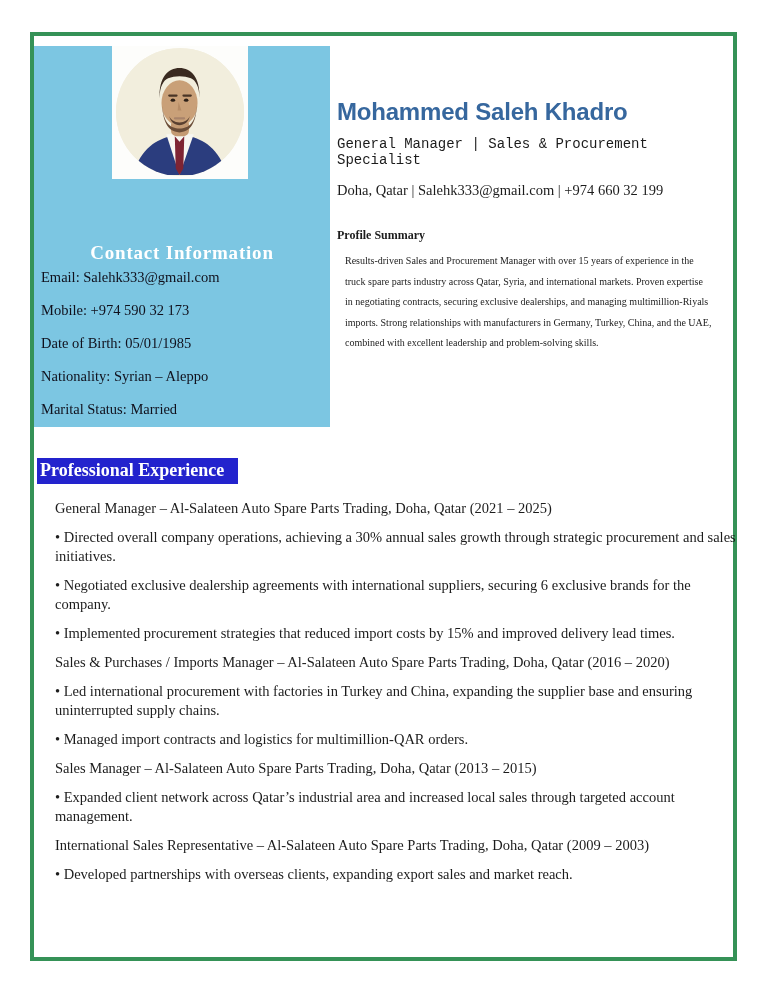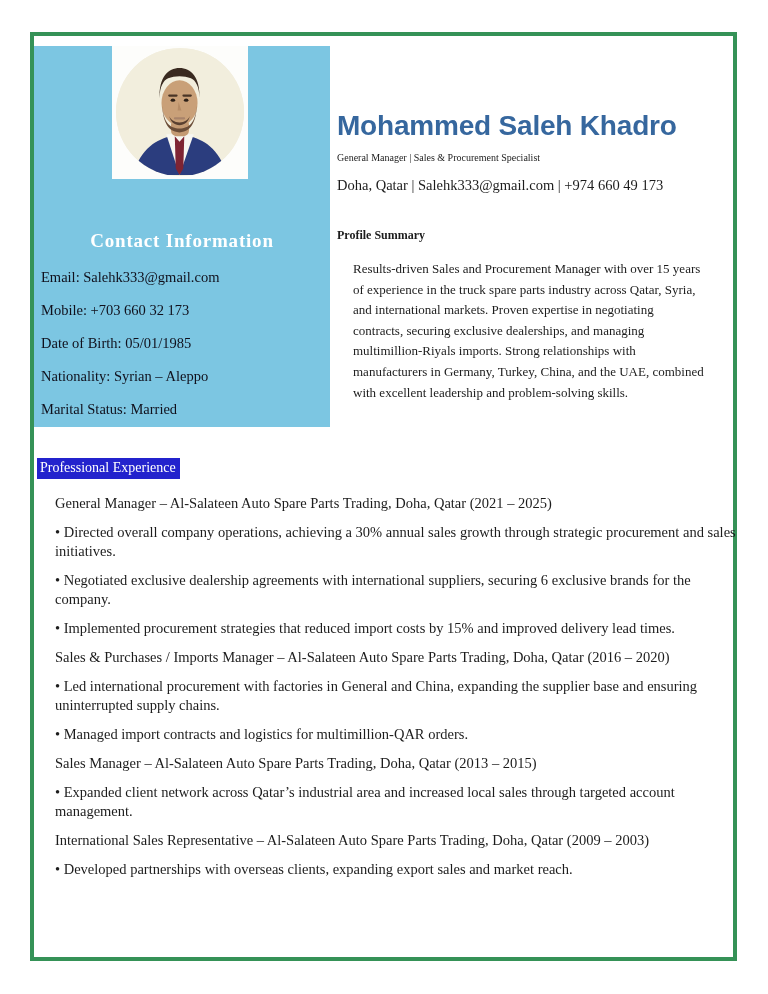--- a/index.html
+++ b/index.html
@@ -19,45 +19,45 @@
   }
   .photo-frame {
     position:absolute; left:78px; top:0; width:136px; height:133px;
     background:#fdfdfb;
   }
   .photo-circle {
     width:128px; height:128px; border-radius:50%; overflow:hidden;
     margin:2px auto 0 auto; background:#f2eedd;
   }
   .contact-heading {
-    position:absolute; top:184px; left:0; width:100%; text-align:center;
+    position:absolute; top:196px; left:0; width:100%; text-align:center;
     color:#ffffff; font-weight:bold; font-size:19px; letter-spacing:0.8px;
   }
   .contact-lines { position:absolute; top:221px; left:7px; right:4px; }
   .contact-lines p {
     margin:0 0 12px 0; font-size:14.5px; line-height:21px; color:#10101c;
   }
   
   .header-block { position:absolute; left:303px; top:58px; width:392px; }
   .person-name {
-    margin:16px 0 10px 0; font-family:"Liberation Sans", sans-serif;
-    font-weight:bold; font-size:28px; letter-spacing:-0.2px;
+    margin:4px 0 10px 0; font-family:"Liberation Sans", sans-serif;
+    font-weight:bold; font-size:24px; letter-spacing:-0.2px;
     color:var(--name_blue, #36679e);
   }
-  .job-title { margin:0 0 14px 0; font-size:10px; }
+  .job-title { margin:0 0 14px 0; font-size:14px;font-family:Liberation Mono, monospace; }
   .header-contact { margin:0; font-size:14.5px; }
   
   .summary-block { position:absolute; left:303px; top:192px; width:384px; }
   .summary-heading { margin:0 0 2px 0; font-size:12px; font-weight:bold; }
-  .summary-body { margin:16px; font-size:13px; line-height:20.6px; }
+  .summary-body { margin:8px; font-size:10px; line-height:20.6px; }
   
   .experience-block { position:absolute; left:3px; top:422px; width:702px; }
   .exp-heading {
     display:inline-block; background:var(--highlight_blue, #2323cd);
-    color:#ffffff; font-weight:normal; font-size:14px; padding:2px 4px 3px 3px;
+    color:#ffffff; font-weight:bold; font-size:18px; padding:2px 14px 3px 3px;
     margin:0 0 15px 0;
   }
   .experience-block p { margin:0 0 10px 18px; font-size:14.5px; line-height:19px; }
   .experience-block p.role { margin-bottom:10px; }
   .bullet::before { content:"\2022  "; }
 </style>
 </head>
 <body>
 
 <div class="page-frame">
@@ -91,48 +91,48 @@
           <ellipse cx="60" cy="54" rx="2.4" ry="1.8" fill="#2e2118"></ellipse>
           <ellipse cx="74" cy="54" rx="2.4" ry="1.8" fill="#2e2118"></ellipse>
 
           <path d="M66,56 L65,65 L69,65 Z" fill="#b68c66"></path>
         </svg>
       </div>
     </div>
     <div class="contact-heading">Contact Information</div>
     <div class="contact-lines">
       <p>Email: Salehk333@gmail.com</p>
-      <p>Mobile: +703 660 32 173</p>
+      <p>Mobile: +974 590 32 173</p>
       <p>Date of Birth: 05/01/1985</p>
       <p>Nationality: Syrian – Aleppo</p>
       <p>Marital Status: Married</p>
     </div>
   </div>
 
   <div class="header-block">
     <h1 class="person-name">Mohammed Saleh Khadro</h1>
     <p class="job-title">General Manager | Sales &amp; Procurement Specialist</p>
-    <p class="header-contact">Doha, Qatar | Salehk333@gmail.com | +974 660 49 173</p>
+    <p class="header-contact">Doha, Qatar | Salehk333@gmail.com | +974 660 32 199</p>
   </div>
 
   <div class="summary-block">
     <p class="summary-heading">Profile Summary</p>
     <p class="summary-body">Results-driven Sales and Procurement Manager with over 15 years of experience in the truck spare parts industry across Qatar, Syria, and international markets. Proven expertise in negotiating contracts, securing exclusive dealerships, and managing multimillion-Riyals imports. Strong relationships with manufacturers in Germany, Turkey, China, and the UAE, combined with excellent leadership and problem-solving skills.</p>
   </div>
 
   <div class="experience-block">
     <span class="exp-heading">Professional Experience</span>
 
     <p class="role">General Manager – Al-Salateen Auto Spare Parts Trading, Doha, Qatar (2021 – 2025)</p>
     <p class="bullet">Directed overall company operations, achieving a 30% annual sales growth through strategic procurement and sales initiatives.</p>
     <p class="bullet">Negotiated exclusive dealership agreements with international suppliers, securing 6 exclusive brands for the company.</p>
     <p class="bullet">Implemented procurement strategies that reduced import costs by 15% and improved delivery lead times.</p>
 
     <p class="role">Sales &amp; Purchases / Imports Manager – Al-Salateen Auto Spare Parts Trading, Doha, Qatar (2016 – 2020)</p>
-    <p class="bullet">Led international procurement with factories in General and China, expanding the supplier base and ensuring uninterrupted supply chains.</p>
+    <p class="bullet">Led international procurement with factories in Turkey and China, expanding the supplier base and ensuring uninterrupted supply chains.</p>
     <p class="bullet">Managed import contracts and logistics for multimillion-QAR orders.</p>
 
     <p class="role">Sales Manager – Al-Salateen Auto Spare Parts Trading, Doha, Qatar (2013 – 2015)</p>
     <p class="bullet">Expanded client network across Qatar’s industrial area and increased local sales through targeted account management.</p>
 
     <p class="role">International Sales Representative – Al-Salateen Auto Spare Parts Trading, Doha, Qatar (2009 – 2003)</p>
     <p class="bullet">Developed partnerships with overseas clients, expanding export sales and market reach.</p>
   </div>
 
 </div>

